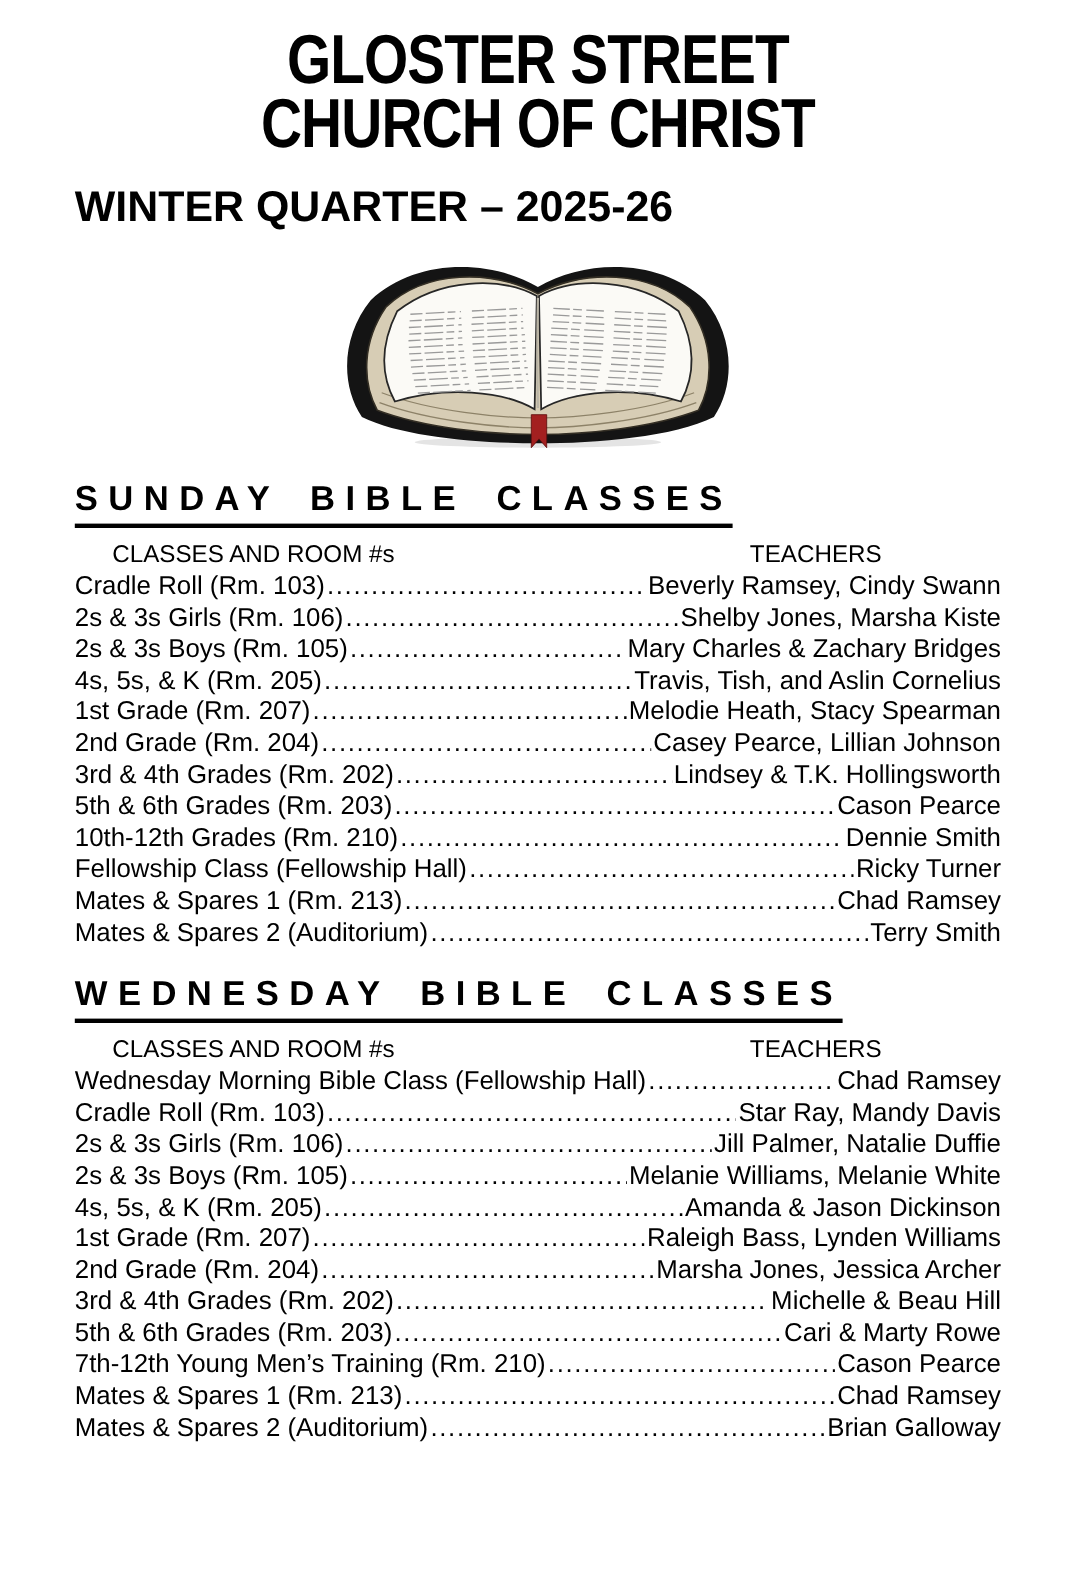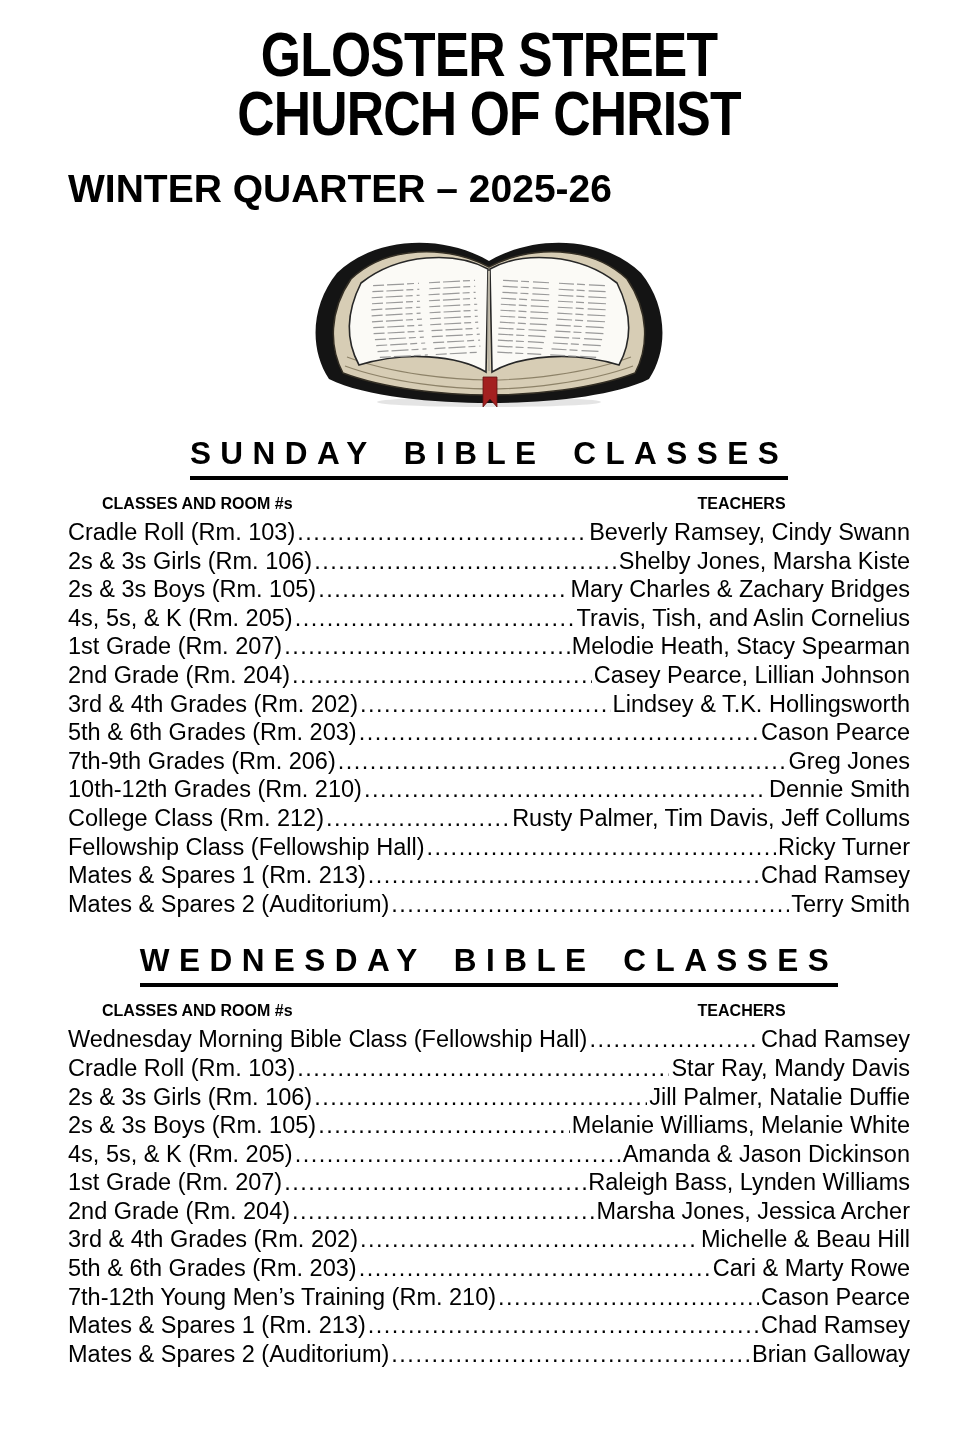--- a/index.html
+++ b/index.html
@@ -39,37 +39,37 @@
 
   
   .bible-wrap {
     text-align: center;
     margin-top: 14px;
     height: 186px;
   }
 
   
   .section { margin-top: 24px; }
-  .section-heading-wrap { text-align: center; }
+  .section-heading-wrap { text-align: left; }
   .section-heading {
     display: inline-block;
     font-weight: 700;
     font-size: 31.5px;
     letter-spacing: 0.30em;
     word-spacing: 0.30em;
     border-bottom: 4px solid #000;
     padding-bottom: 4px;
     white-space: nowrap;
   }
   .col-headers {
     position: relative;
     height: 29px;
     margin-top: 9px;
-    font-weight: 700;
-    font-size: 16px;
+    font-weight: 400;
+    font-size: 22px;
     line-height: 29px;
   }
   .col-classes { position: absolute; left: 34px; white-space: nowrap; }
   .col-teachers {
     position: absolute;
     left: 80%;
     transform: translateX(-50%);
     white-space: nowrap;
   }
   .class-list { margin: 0; padding: 0; }
@@ -187,37 +187,27 @@
     <span class="leader"></span>
     <span class="teacher-names">Lindsey &amp; T.K. Hollingsworth</span>
   </div>
 
   <div class="row">
     <span class="class-name">5th &amp; 6th Grades (Rm. 203)</span>
     <span class="leader"></span>
     <span class="teacher-names">Cason Pearce</span>
   </div>
 
-  <div class="row">
-    <span class="class-name">7th-9th Grades (Rm. 206)</span>
-    <span class="leader"></span>
-    <span class="teacher-names">Greg Jones</span>
-  </div>
 
   <div class="row">
     <span class="class-name">10th-12th Grades (Rm. 210)</span>
     <span class="leader"></span>
     <span class="teacher-names">Dennie Smith</span>
   </div>
 
-  <div class="row">
-    <span class="class-name">College Class (Rm. 212)</span>
-    <span class="leader"></span>
-    <span class="teacher-names">Rusty Palmer, Tim Davis, Jeff Collums</span>
-  </div>
 
   <div class="row">
     <span class="class-name">Fellowship Class (Fellowship Hall)</span>
     <span class="leader"></span>
     <span class="teacher-names">Ricky Turner</span>
   </div>
 
   <div class="row">
     <span class="class-name">Mates &amp; Spares 1 (Rm. 213)</span>
     <span class="leader"></span>

